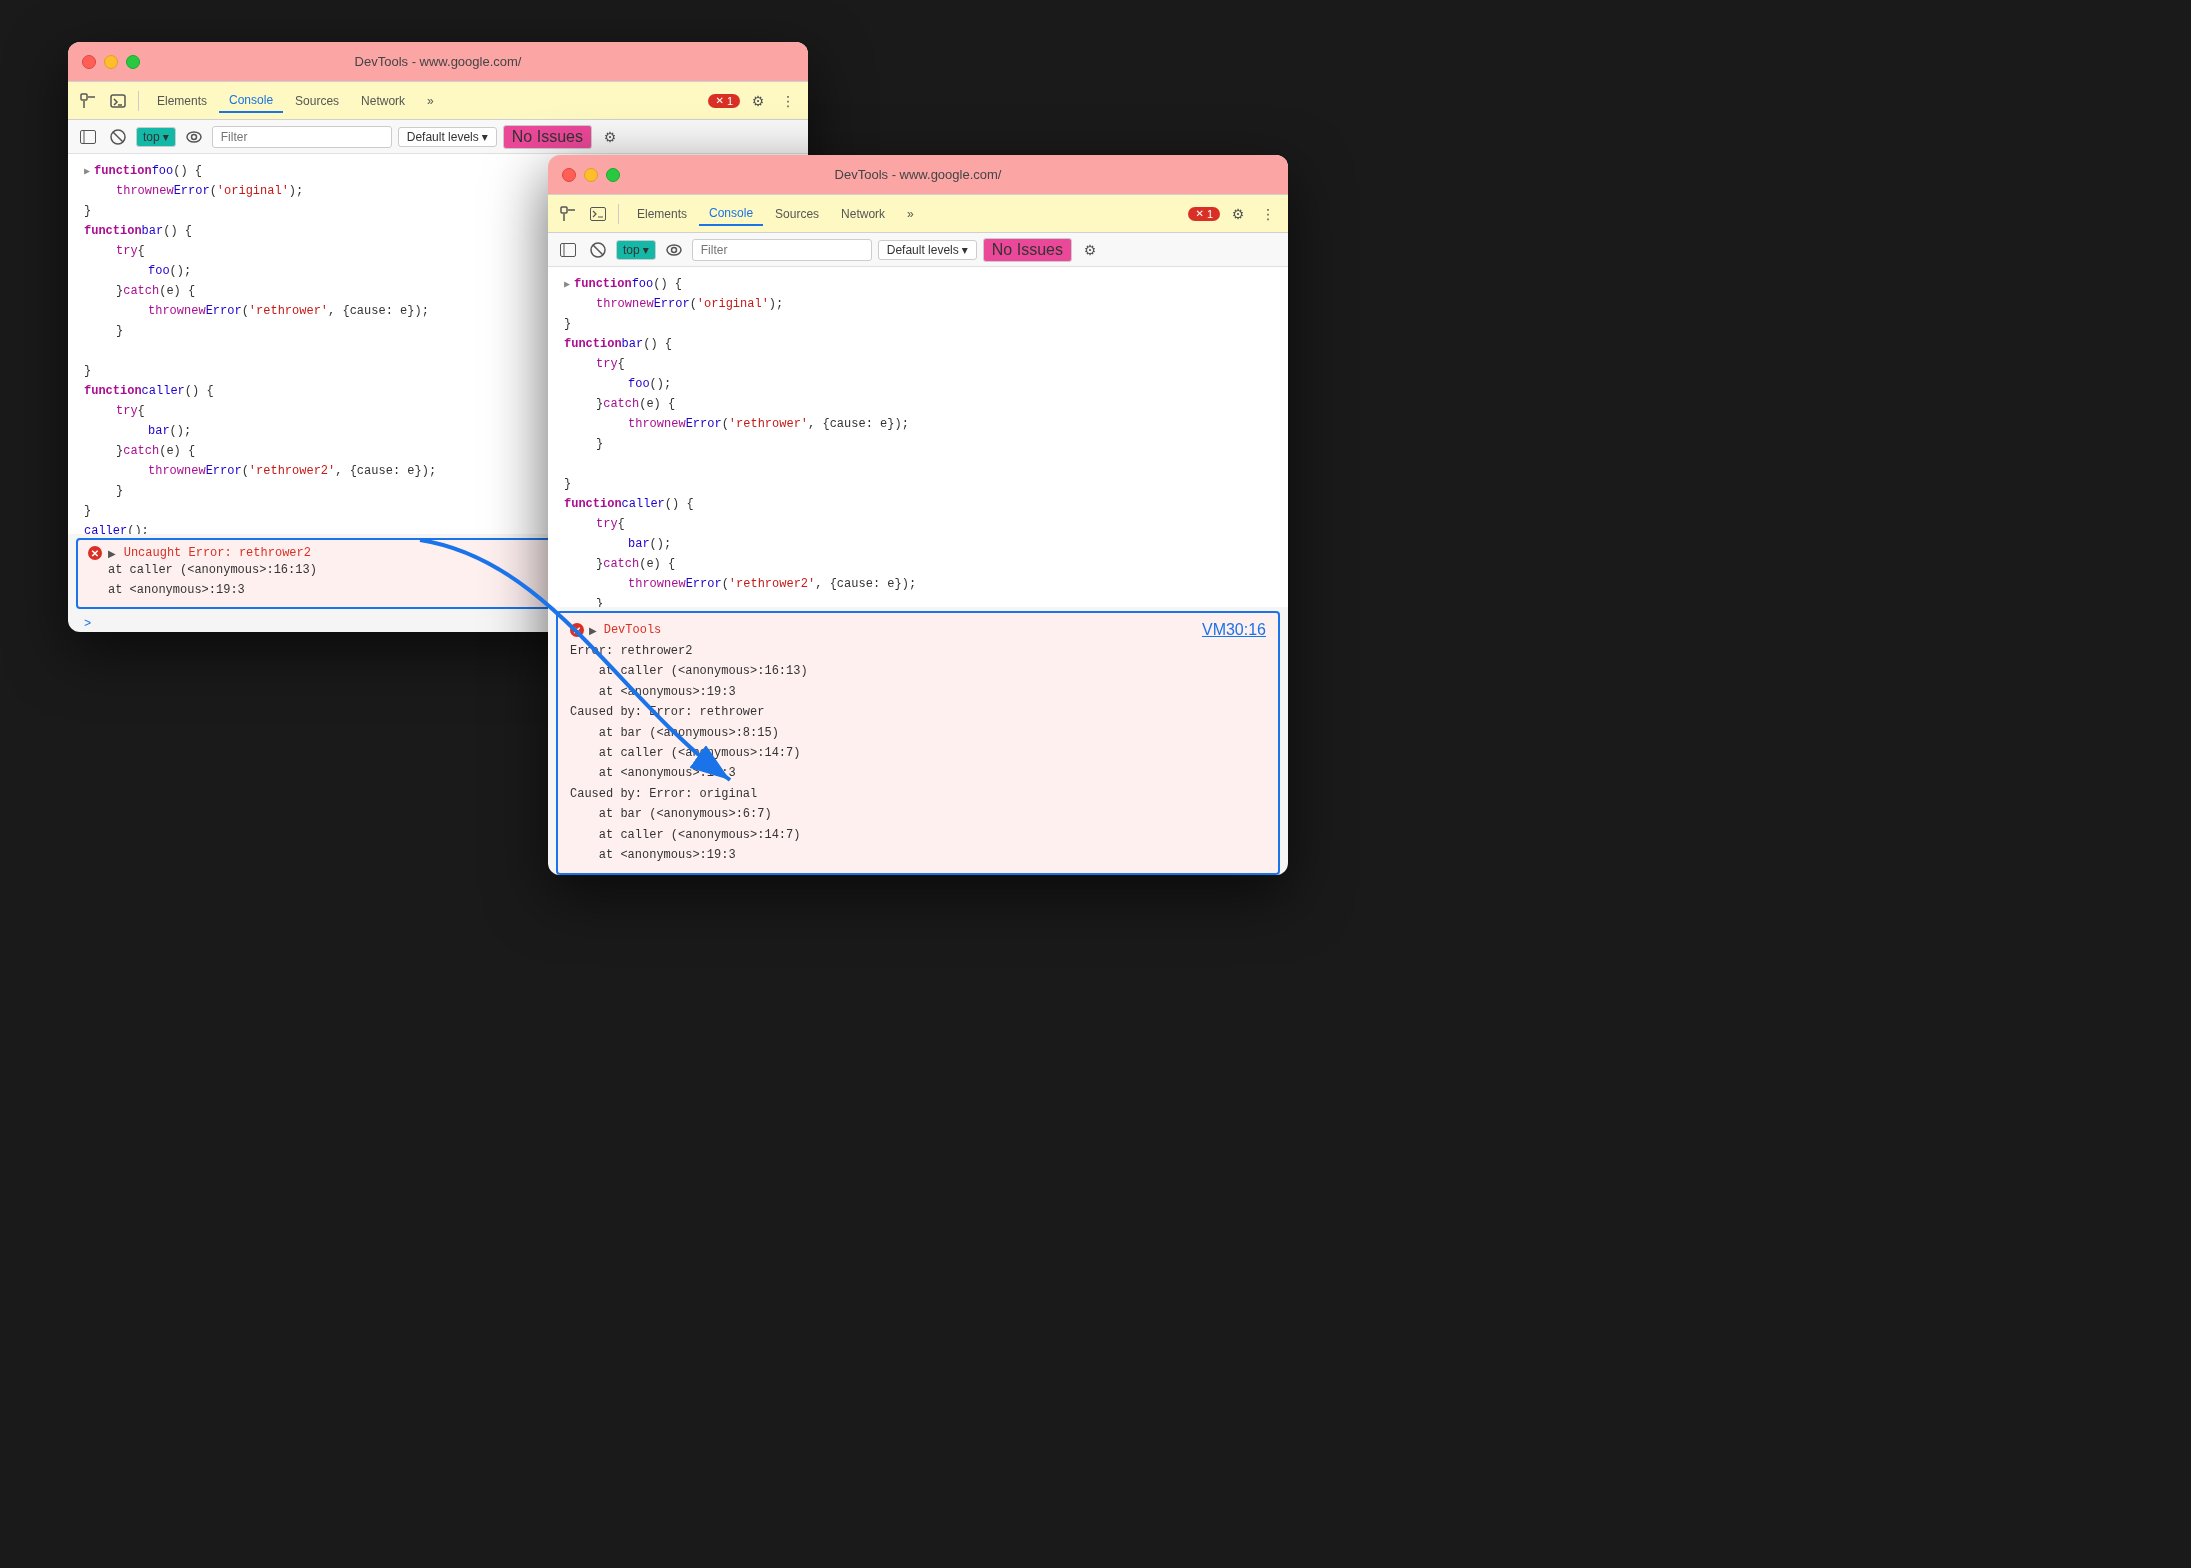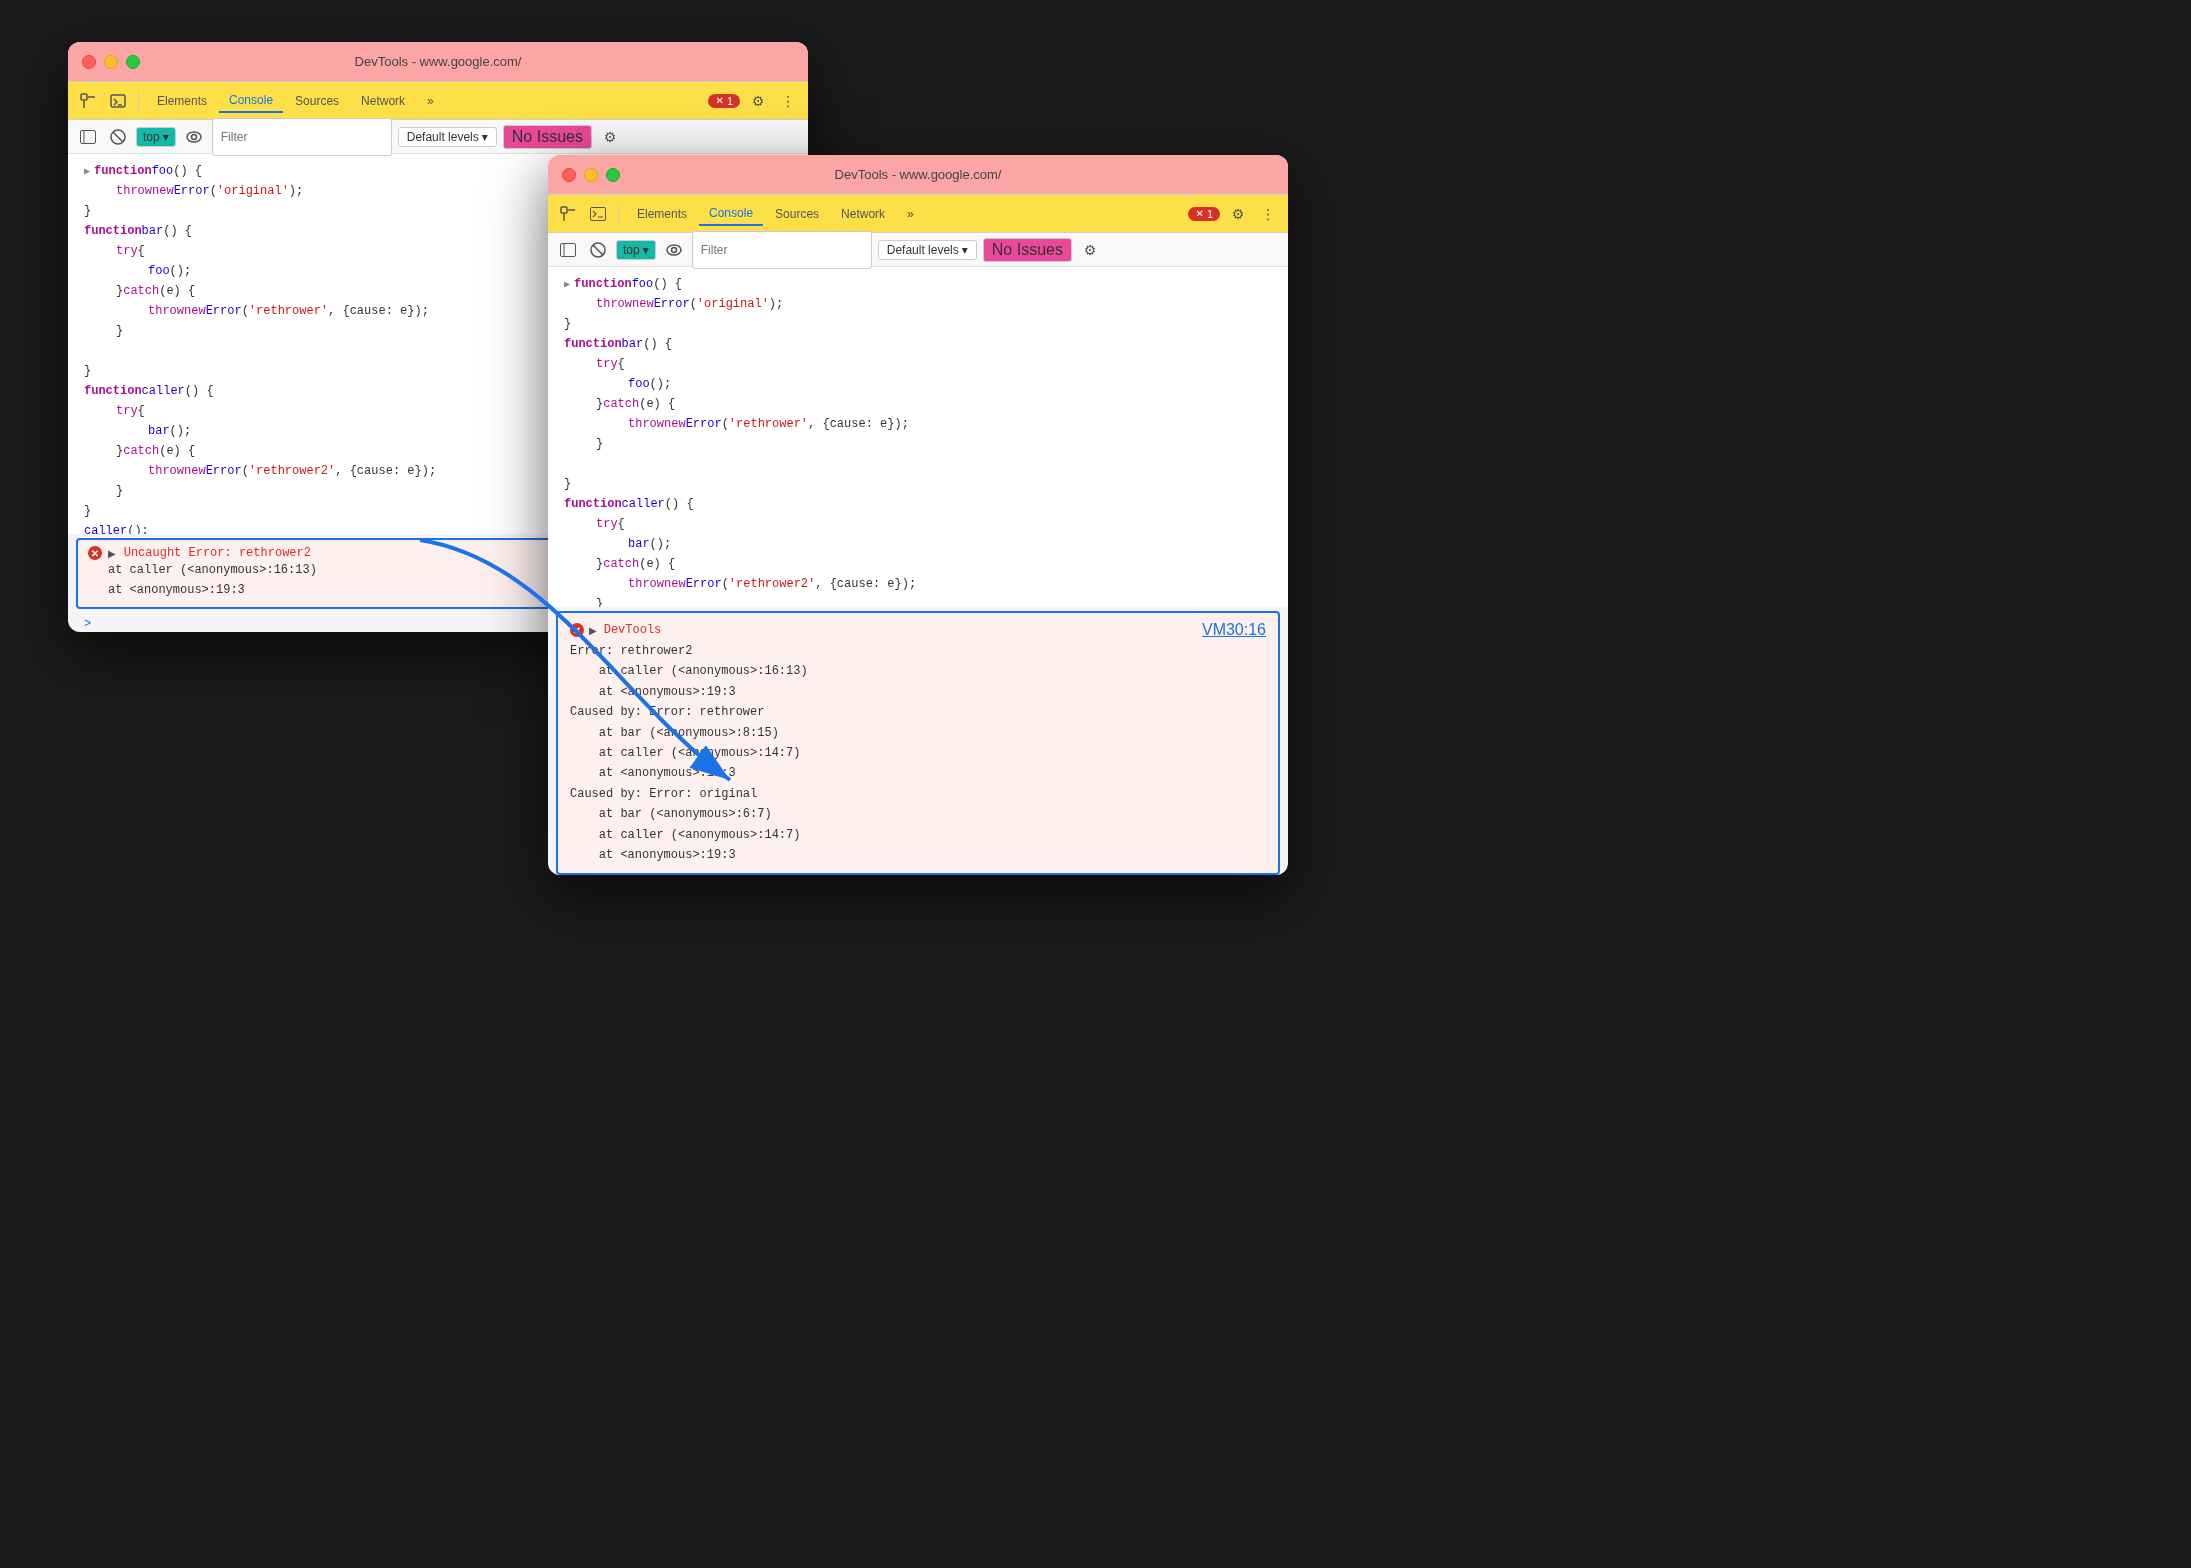--- a/index.html
+++ b/index.html
@@ -66,21 +66,21 @@
       position: absolute;
       left: 50%;
       transform: translateX(-50%);
       font-size: 13px;
       color: #444;
       font-weight: 500;
     }
 
     
     .toolbar {
-      background: #fde047;
+      background: #fef9c3;
       height: 38px;
       display: flex;
       align-items: center;
       padding: 0 8px;
       gap: 6px;
       border-bottom: 1px solid #d0d0d0;
     }
 
     .toolbar-icon {
       width: 24px;
@@ -158,21 +158,21 @@
       background: #14b8a6;
       border: 1px solid #ccc;
       border-radius: 3px;
       font-size: 12px;
       color: #333;
       cursor: pointer;
     }
 
     .filter-input {
       flex: 1;
-      height: 38px;
+      height: 22px;
       padding: 0 8px;
       border: 1px solid #ccc;
       border-radius: 3px;
       font-size: 12px;
       background: #fff;
       color: #333;
       max-width: 180px;
     }
 
     .default-levels-btn {

